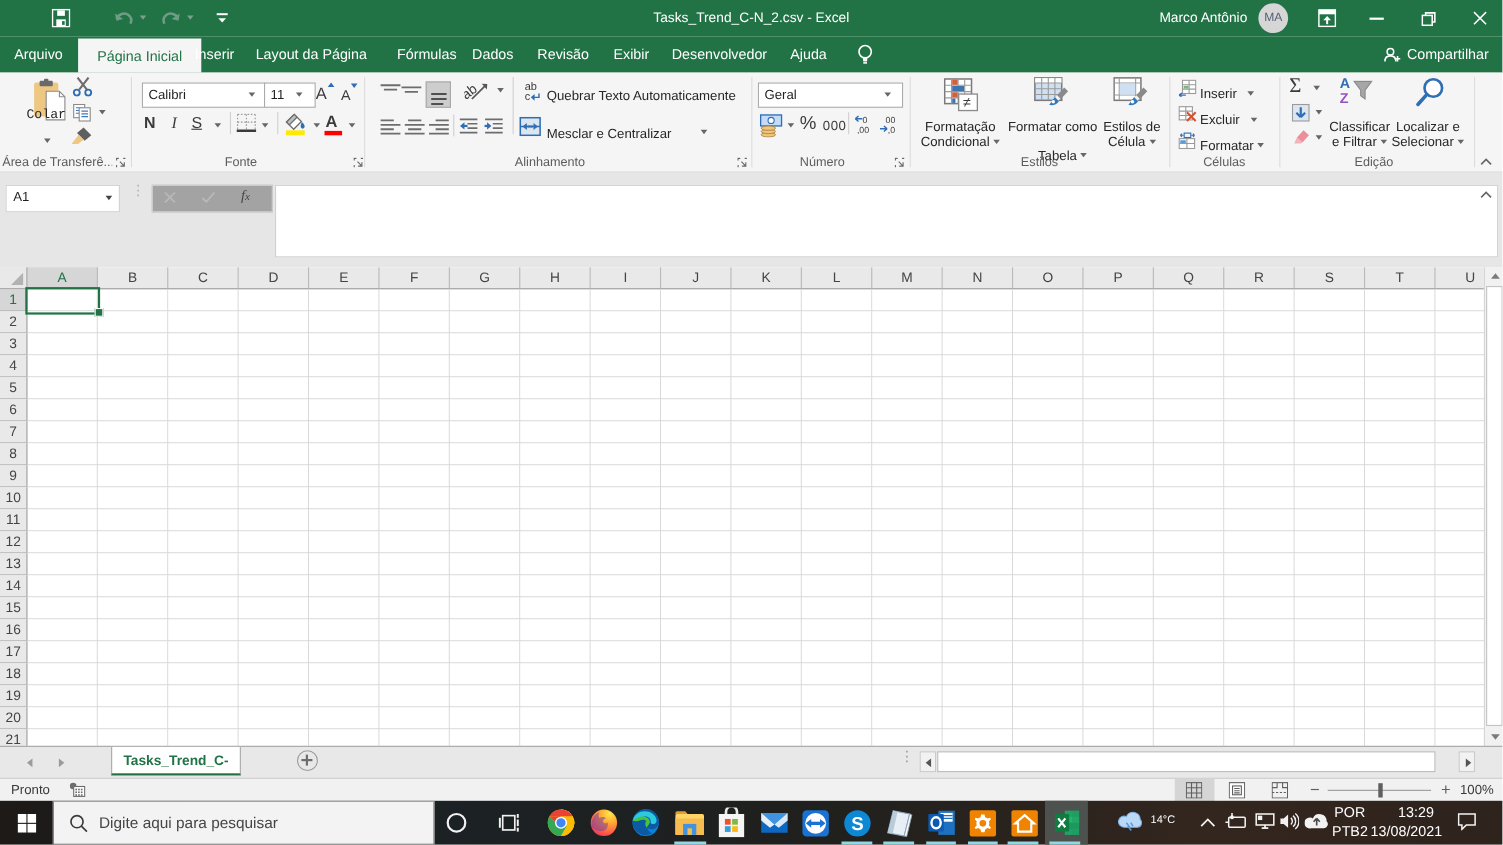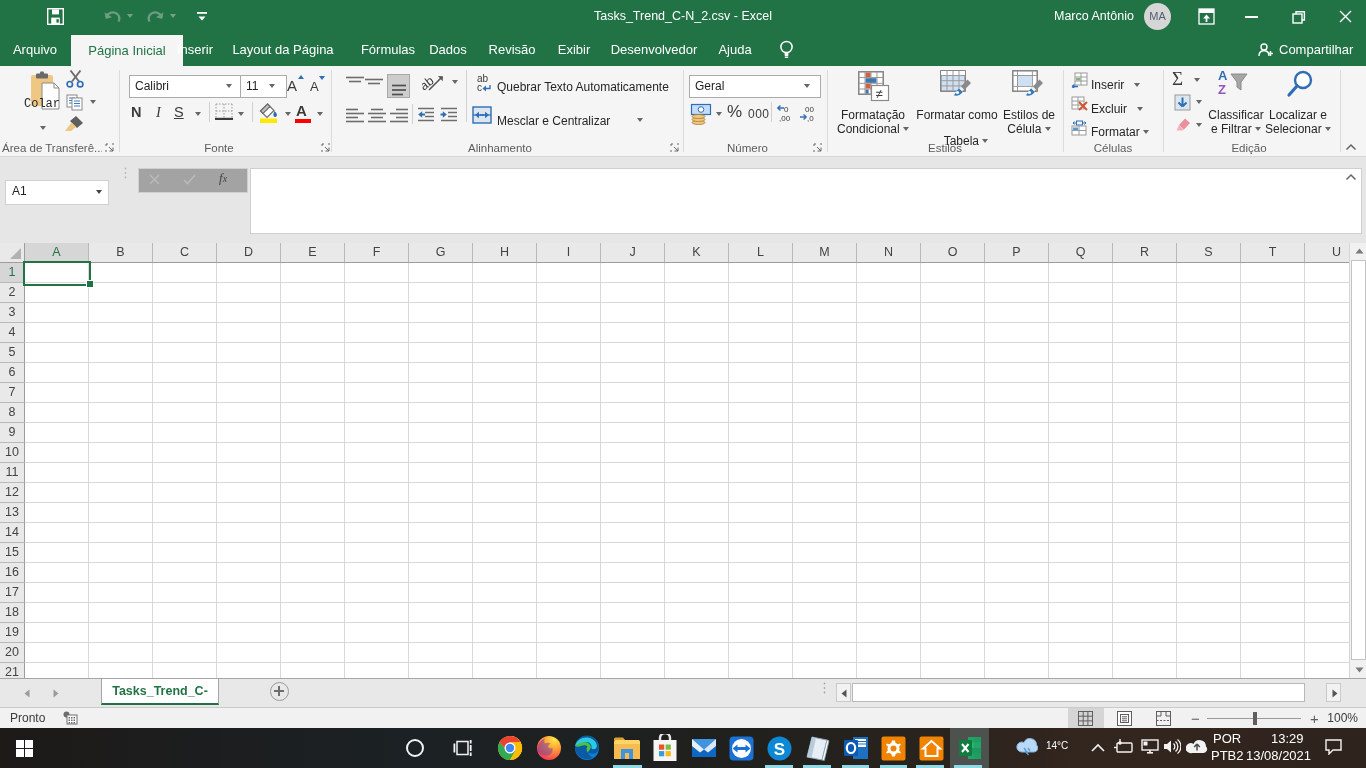--- a/index.html
+++ b/index.html
@@ -14,21 +14,21 @@
 
 #ribbon{left:0;top:66px;width:1366px;height:90px;background:#f5f5f5;border-bottom:1px solid #d5d5d5;}
 .gsep{position:absolute;top:4px;height:82px;width:1px;background:#dcdcdc;}
 .glabel{position:absolute;top:75px;white-space:nowrap;overflow:hidden;height:14px;line-height:14px;font-size:11.5px;color:#5c5c5c;text-align:center;}
 .launcher{position:absolute;top:77px;width:10px;height:10px;}
 .ribtxt{font-size:12px;color:#262626;white-space:nowrap;}
 .combo{position:absolute;background:#fff;border:1px solid #ababab;font-size:12px;color:#1f1f1f;}
 .darr{width:0;height:0;border-left:3.5px solid transparent;border-right:3.5px solid transparent;border-top:4px solid #666;display:inline-block;}
 
 #fbar{left:0;top:157px;width:1366px;height:86px;background:#e6e6e6;}
-#namebox{position:absolute;left:5px;top:11px;width:102px;height:23px;background:#fff;border:1px solid #d0d0d0;margin-top:12px;}
+#namebox{position:absolute;left:5px;top:11px;width:102px;height:23px;background:#fff;border:1px solid #d0d0d0;}
 #fxbox{position:absolute;left:138px;top:11px;width:108px;height:23px;background:#a3a3a3;border:1px solid #d0d0d0;}
 #finput{position:absolute;left:250px;top:11px;width:1110px;height:64px;background:#fff;border:1px solid #d0d0d0;}
 
 #grid{left:0;top:243px;width:1349px;height:435px;background:#fff;}
 #colheads{position:absolute;left:0;top:0;width:1349px;height:19px;background:#e9e9e9;border-bottom:1px solid #9d9d9d;}
 .colhead{position:absolute;top:0;height:19px;line-height:19px;text-align:center;font-size:12.5px;color:#444;border-right:1px solid #b9b9b9;}
 .rowhead{position:absolute;left:0;width:24px;height:19px;line-height:19px;text-align:center;font-size:12.5px;color:#444;background:#e9e9e9;border-bottom:1px solid #b9b9b9;border-right:1px solid #9d9d9d;}
 #cells{position:absolute;left:25px;top:20px;width:1324px;height:415px;
  background-image:linear-gradient(to right,#d9d9d9 1px,transparent 1px),linear-gradient(to bottom,#d9d9d9 1px,transparent 1px);
  background-size:64px 20px;background-position:-1px -1px;}
@@ -598,20 +598,27 @@
     <div class="abs" style="left:1310px;top:2px;font-size:15px;color:#5f5f5f;">+</div>
     <div class="abs" style="left:1322px;top:3px;width:36px;text-align:right;">100%</div>
   </div>
   <div id="taskbar" class="abs">
     <svg class="abs" style="left:16px;top:12px" width="17" height="17" viewBox="0 0 17 17">
       <rect x="0" y="0" width="8" height="8" fill="#fff"></rect>
         <rect x="9" y="0" width="8" height="8" fill="#fff"></rect>
       <rect x="0" y="9" width="8" height="8" fill="#fff"></rect>
         <rect x="9" y="9" width="8" height="8" fill="#fff"></rect>
     </svg>
+    <div id="searchbox">
+      <svg style="position:absolute;left:14px;top:11px" width="17" height="17" viewBox="0 0 17 17">
+        <circle cx="7" cy="7" r="5.5" fill="none" stroke="#3b3b3b" stroke-width="1.5"></circle>
+        <path d="M11 11 L16 16" stroke="#3b3b3b" stroke-width="1.5"></path>
+      </svg>
+      <div style="position:absolute;left:41px;top:0;line-height:38px;font-size:14px;color:#454545;">Digite aqui para pesquisar</div>
+    </div>
     <div class="abs" style="left:406px;top:11px;width:18px;height:18px;border:2.2px solid #f2f2f2;border-radius:50%;box-sizing:border-box;"></div>
     <svg class="abs" style="left:453px;top:11px" width="20" height="18" viewBox="0 0 20 18">
       <rect x="4" y="2.5" width="11" height="13" fill="none" stroke="#f2f2f2" stroke-width="1.5"></rect>
       <g fill="#f2f2f2">
         <rect x="0.5" y="4.5" width="1.8" height="9"></rect>
         <rect x="16.8" y="1" width="1.8" height="3.5"></rect>
         <rect x="16.8" y="6" width="1.8" height="6"></rect>
         <rect x="16.8" y="13.5" width="1.8" height="3.5"></rect>
       </g>
     </svg>

